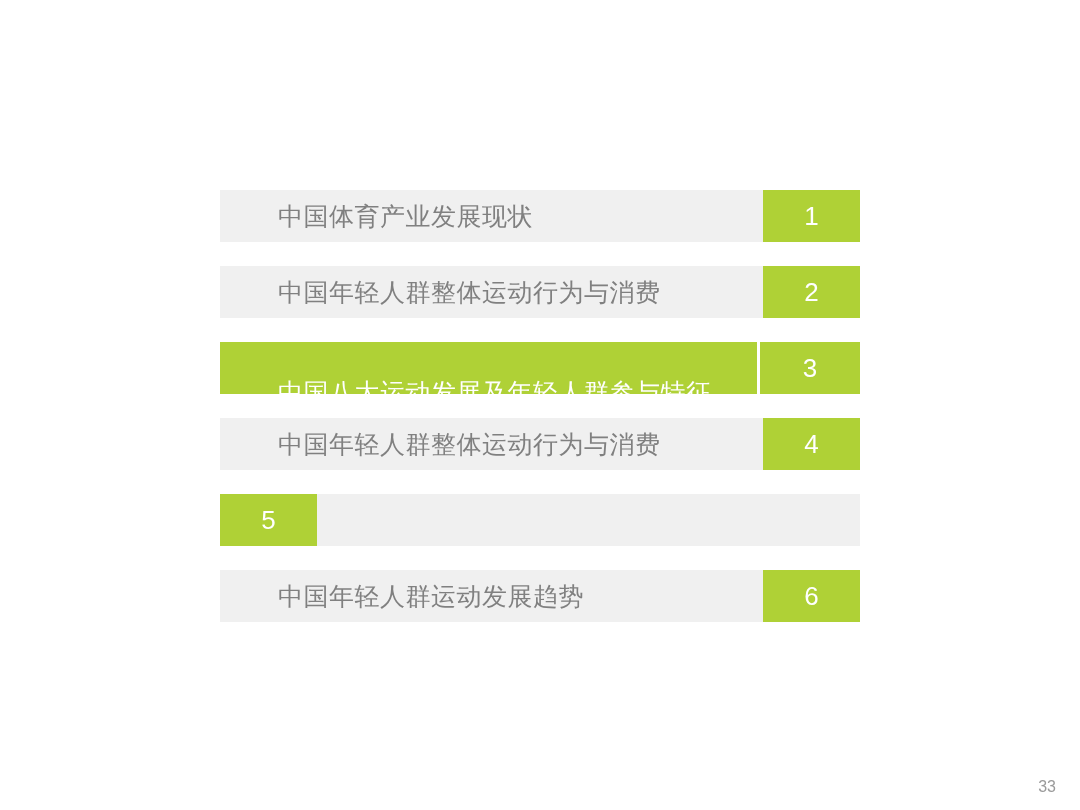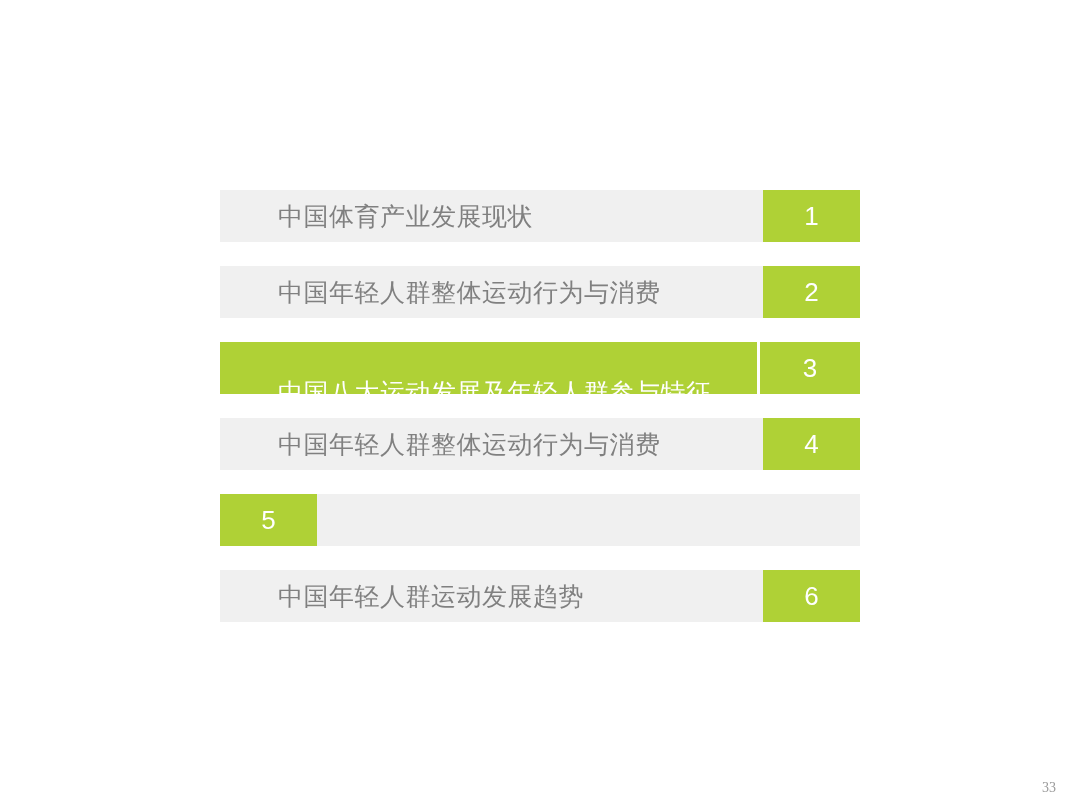--- a/index.html
+++ b/index.html
@@ -140,22 +140,22 @@
     flex-basis: 100px;
     width: 100px;
   }
 
   
   .page-num {
     position: absolute;
     right: 24px;
     bottom: 14px;
     color: #9A9A9A;
-    font-size: 14px;
-    font-family: Liberation Serif, serif;
+    font-size: 16px;
+    font-family: Liberation Sans, sans-serif;
   }
 </style>
 </head>
 <body>
 
 <div class="slide">
 
 
   <div class="toc">
 

